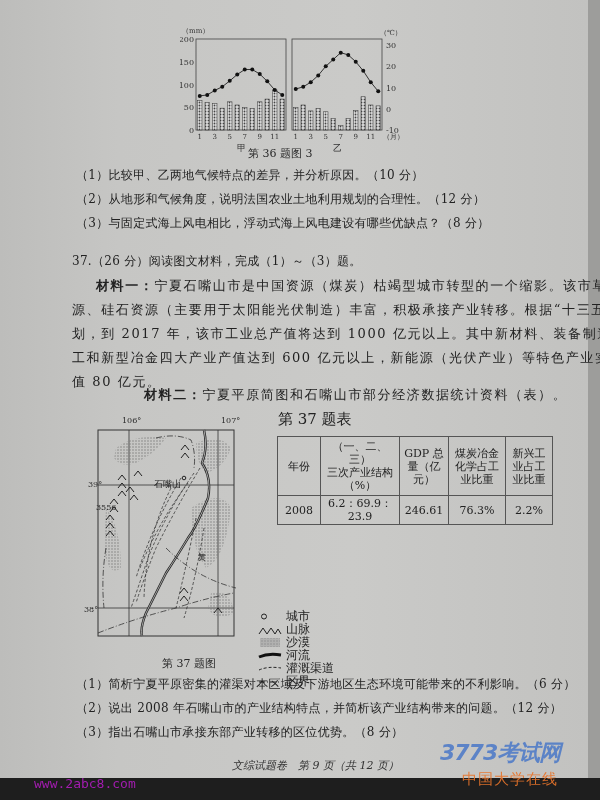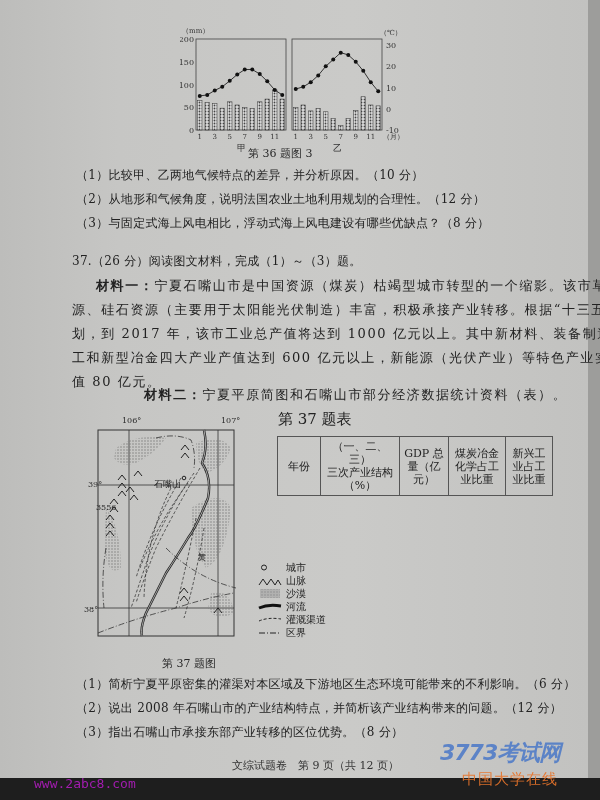--- a/index.html
+++ b/index.html
@@ -31,25 +31,25 @@
     position:absolute; left:277px; top:436px; border-collapse:collapse;
     font-size:11px; color:#222;
   }
   table.data td, table.data th {
     border:1px solid #555; text-align:center; padding:1px 3px; font-weight:normal; line-height:13px;
   }
   table.data th { height:56px; }
   table.data td { height:20px; }
 
   .map { position:absolute; left:96px; top:428px; }
-  .legend { position:absolute; left:258px; top:561px; font-size:10px; }
+  .legend { position:absolute; left:258px; top:610px; font-size:12px; }
   .legend div { height:13px; display:flex; align-items:center; gap:4px; }
   .legend .sym { width:24px; height:11px; display:inline-block; position:relative; }
 
-  .footer { position:absolute; left:232px; top:758px; font-size:11px; color:#333; }
+  .footer { position:absolute; left:232px; top:758px; font-size:11px; color:#333;font-style:italic; }
   .site { position:absolute; left:34px; top:776px; font-family:"DejaVu Sans Mono","Liberation Mono",monospace; font-size:13px; color:#a21caf; }
   .wm1 { position:absolute; left:440px; top:738px; font-family:"DejaVu Sans","Liberation Sans",sans-serif; font-style:italic; font-weight:bold; font-size:22px; color:#4a78c8; opacity:0.85; letter-spacing:-1px; }
   .wm2 { position:absolute; left:462px; top:770px; font-family:"DejaVu Sans","Liberation Sans",sans-serif; font-weight:normal; font-size:15px; color:#e8742a; opacity:0.9; letter-spacing:1px;text-align:right; }
 </style>
 </head>
 <body>
 
 <div class="page"></div>
 <div class="edge-right"></div>
 <div class="bottom-dark"></div>
@@ -254,20 +254,27 @@
 <div class="tbl-title">第 37 题表</div>
 <table class="data">
   <tbody>
       <tr>
     <th style="width:36px"><span>年份</span></th>
     <th style="width:72px"><span>（一、二、三）</span><br><span>三次产业结构</span><br><span>（%）</span></th>
     <th style="width:42px"><span>GDP 总</span><br><span>量（亿</span><br><span>元）</span></th>
     <th style="width:50px"><span>煤炭冶金</span><br><span>化学占工</span><br><span>业比重</span></th>
     <th style="width:40px"><span>新兴工</span><br><span>业占工</span><br><span>业比重</span></th>
   </tr>
+  <tr>
+    <td>2008</td>
+    <td>6.2：69.9：23.9</td>
+    <td>246.61</td>
+    <td>76.3%</td>
+    <td>2.2%</td>
+  </tr>
 </tbody>
   </table>
 
 <div class="q" style="left:76px; top:676px;">（1）简析宁夏平原密集的灌渠对本区域及下游地区生态环境可能带来的不利影响。（6 分）</div>
 <div class="q" style="left:76px; top:700px;">（2）说出 2008 年石嘴山市的产业结构特点，并简析该产业结构带来的问题。（12 分）</div>
 <div class="q" style="left:76px; top:724px;">（3）指出石嘴山市承接东部产业转移的区位优势。（8 分）</div>
 
 <div class="footer">文综试题卷　第 9 页（共 12 页）</div>
 <div class="site">www.2abc8.com</div>
 <div class="wm1">3773考试网</div>

